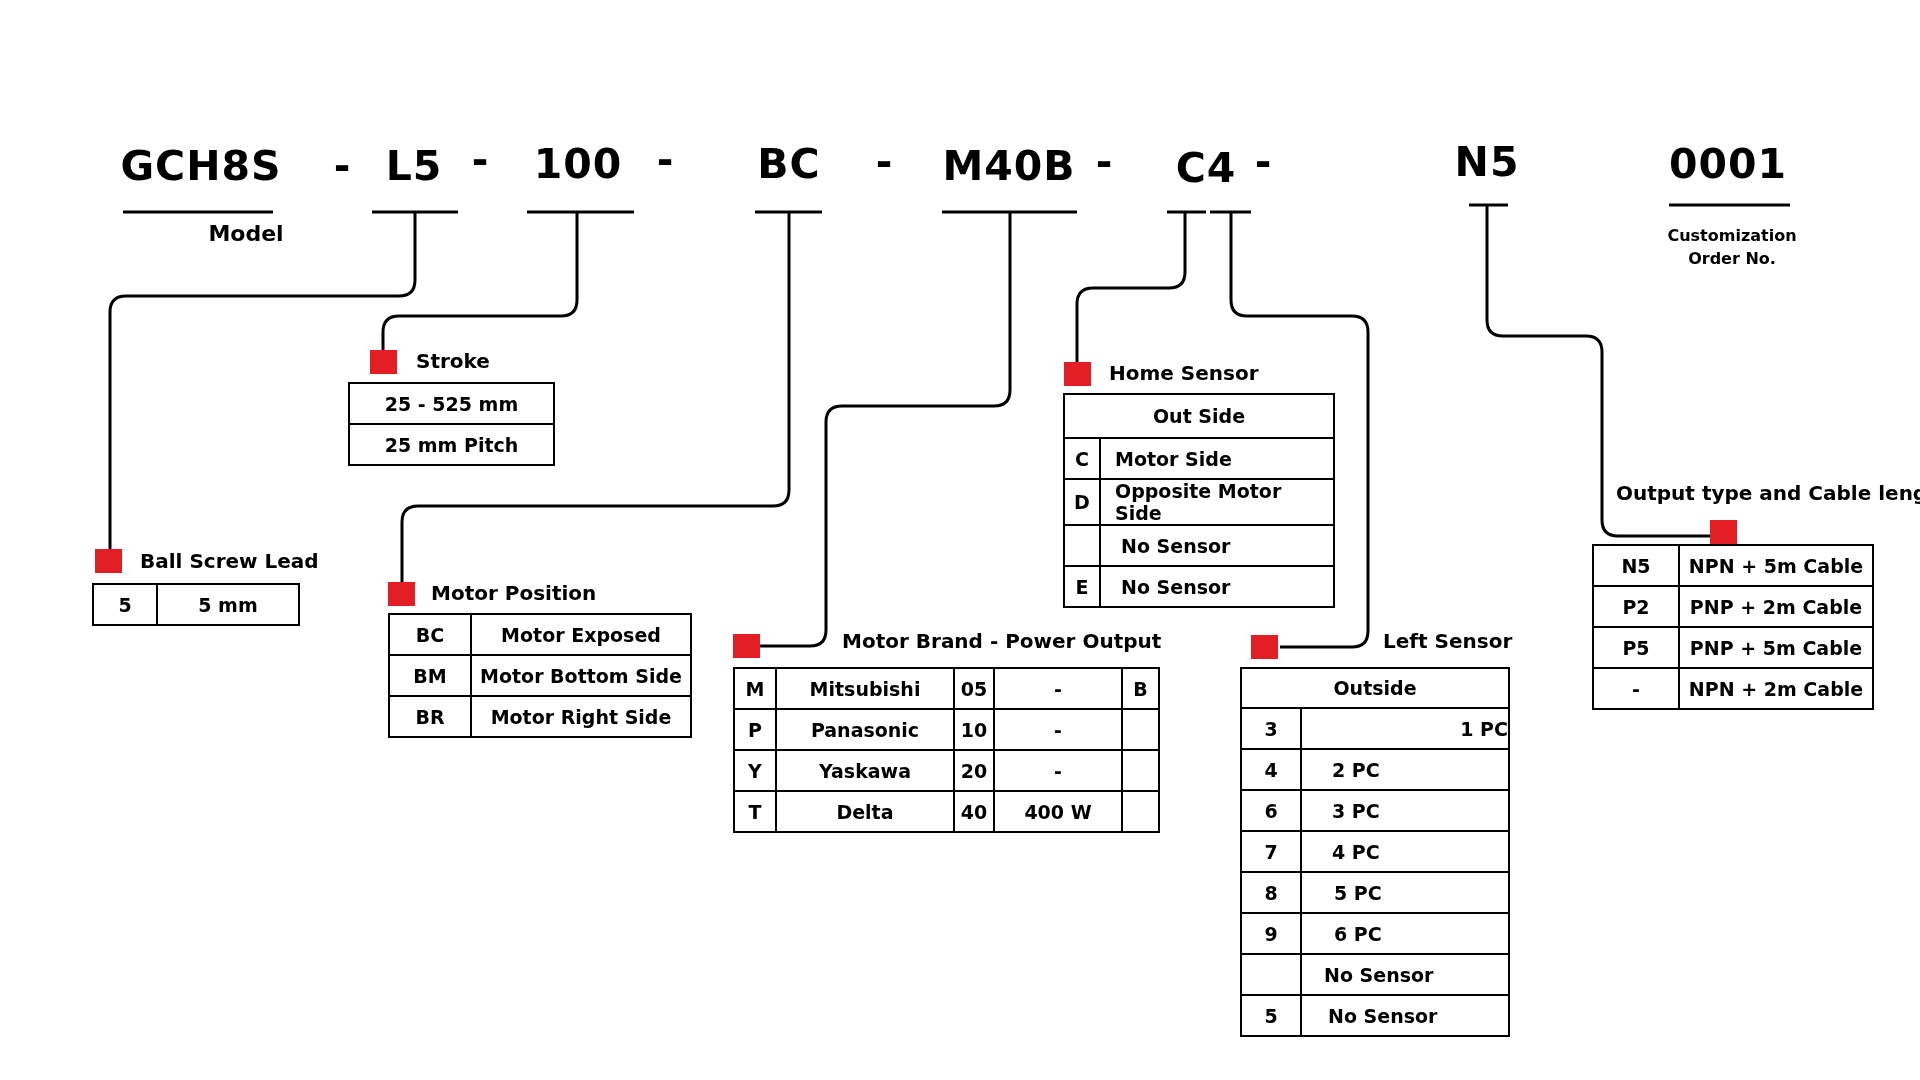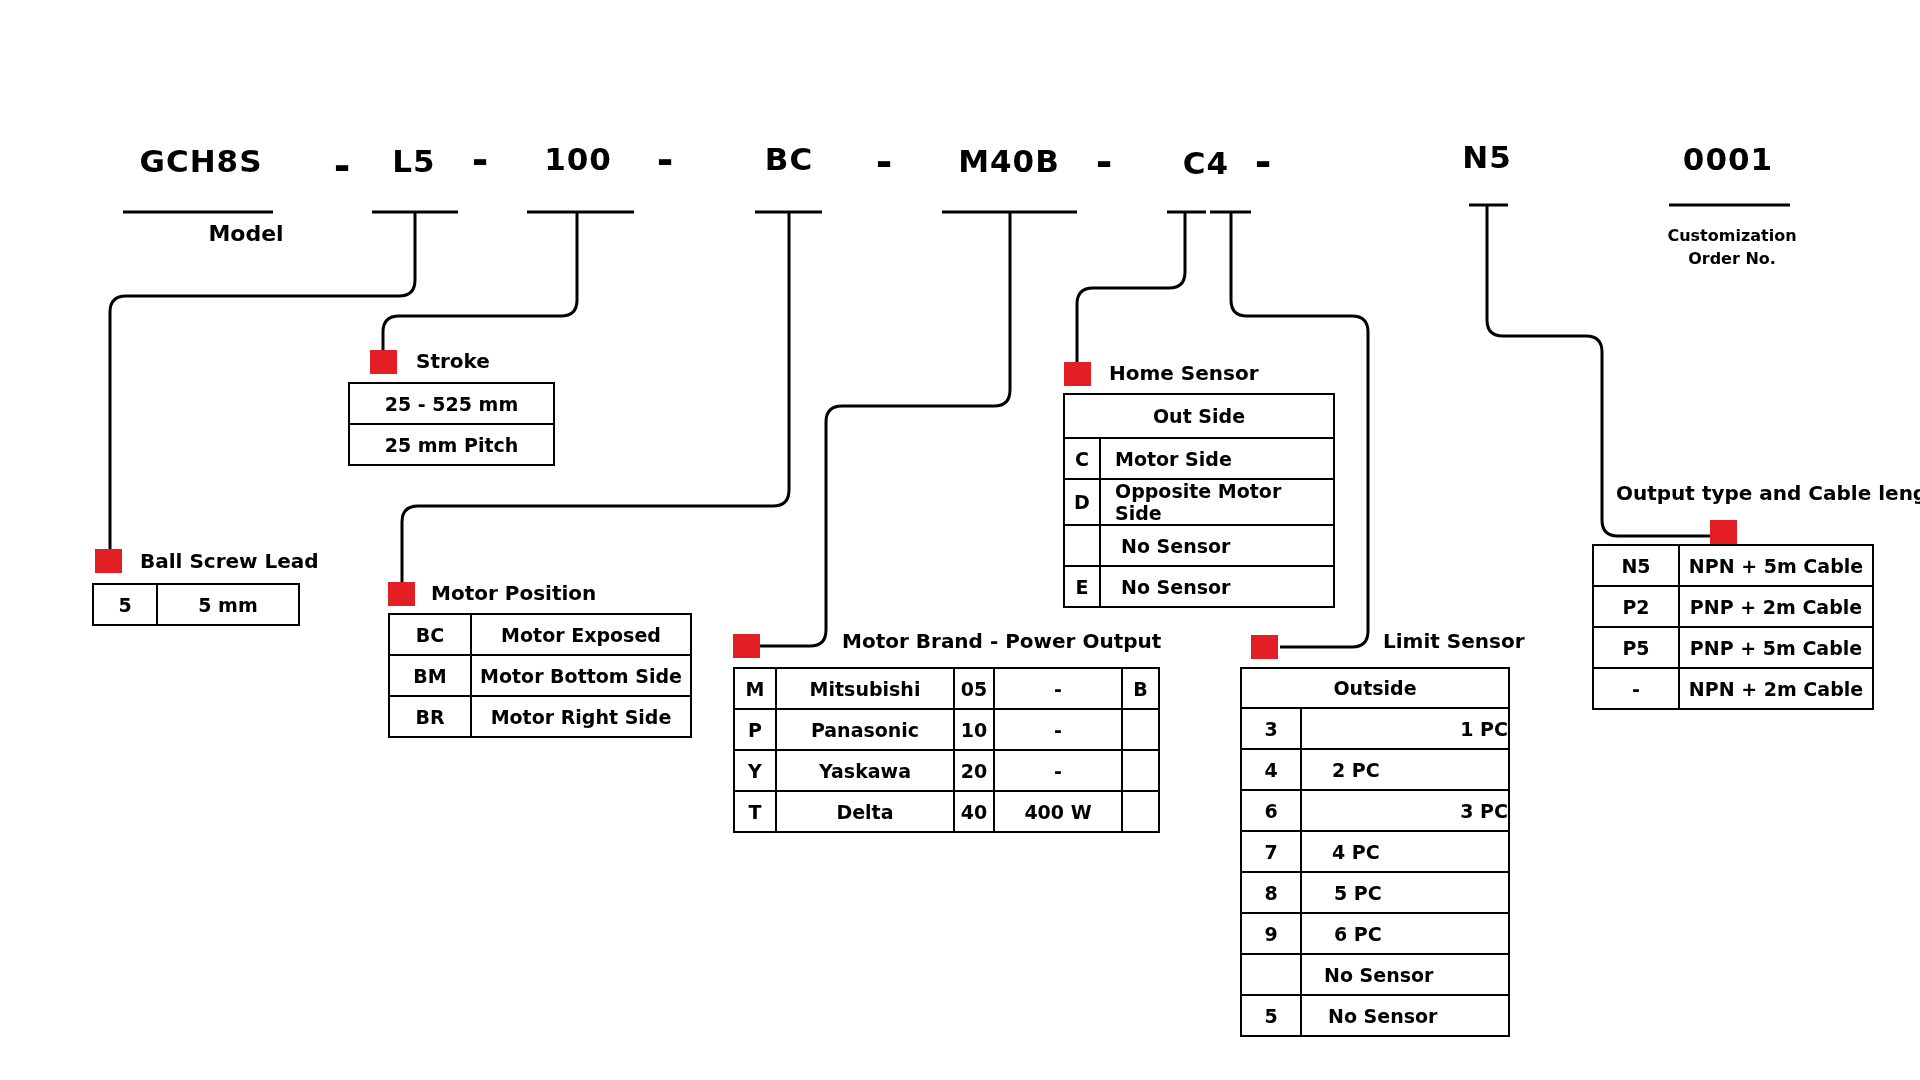--- a/index.html
+++ b/index.html
@@ -1,18 +1,18 @@
 <!DOCTYPE html>
 <html><head>
 <meta charset="utf-8">
 <style>
   html, body { margin:0; padding:0; background:#ffffff; }
   body { width:1920px; height:1080px; position:relative; overflow:hidden;
          font-family:"DejaVu Sans", sans-serif; color:#000; }
-  .code { position:absolute; font-weight:bold; font-size:31px; line-height:1; transform:translateX(-50%); white-space:nowrap; letter-spacing:1px; }
+  .code { position:absolute; font-weight:bold; font-size:41px; line-height:1; transform:translateX(-50%); white-space:nowrap; letter-spacing:1px; }
   .dash { position:absolute; font-weight:bold; font-size:40px; line-height:1; transform:translateX(-50%); }
   .caption { position:absolute; font-weight:bold; font-size:22px; transform:translateX(-50%); white-space:nowrap;margin-left:42px; }
   .small-caption { position:absolute; font-weight:bold; font-size:16px; text-align:center; transform:translateX(-50%); line-height:1.45; }
   .marker { position:absolute; width:27px; height:24px; background:#e31e24; }
   .label { position:absolute; font-weight:bold; font-size:20px; white-space:nowrap; line-height:1; }
   table.spec { position:absolute; border-collapse:collapse; font-weight:bold; font-size:19px; }
   table.spec td { border:2.5px solid #000; text-align:center; padding:0; height:39px; }
   svg.wires { position:absolute; left:0; top:0; }
 </style>
 </head>
@@ -166,37 +166,37 @@
         <td style="text-align:left; padding-left:20px;">No Sensor</td>
       </tr>
   <tr>
         <td>E</td>
         <td style="text-align:left; padding-left:20px;">No Sensor</td>
       </tr>
 </tbody>
   </table>
 
 <div class="marker" style="left: 1251px; top: 635px; background: rgb(227, 30, 36);"></div>
-<div class="label" style="left:1383px; top:631px;">Limit Sensor</div>
+<div class="label" style="left:1383px; top:631px;">Left Sensor</div>
 <table class="spec" style="left:1240px; top:667px; width:270px;">
   <tbody>
       <tr>
         <td colspan="2" style="height:38px;">Outside</td>
       </tr>
   <tr>
         <td style="width:58px;">3</td>
         <td style="text-align:right; padding-left:28px;">1 PC</td>
       </tr>
   <tr>
         <td>4</td>
         <td style="text-align:left; padding-left:30px;">2 PC</td>
       </tr>
   <tr>
         <td>6</td>
-        <td style="text-align:right; padding-left:20px;">3 PC</td>
+        <td style="text-align:left; padding-left:30px;">3 PC</td>
       </tr>
   <tr>
         <td>7</td>
         <td style="text-align:left; padding-left:30px;">4 PC</td>
       </tr>
   <tr>
         <td>8</td>
         <td style="text-align:left; padding-left:32px;">5 PC</td>
       </tr>
   <tr>

